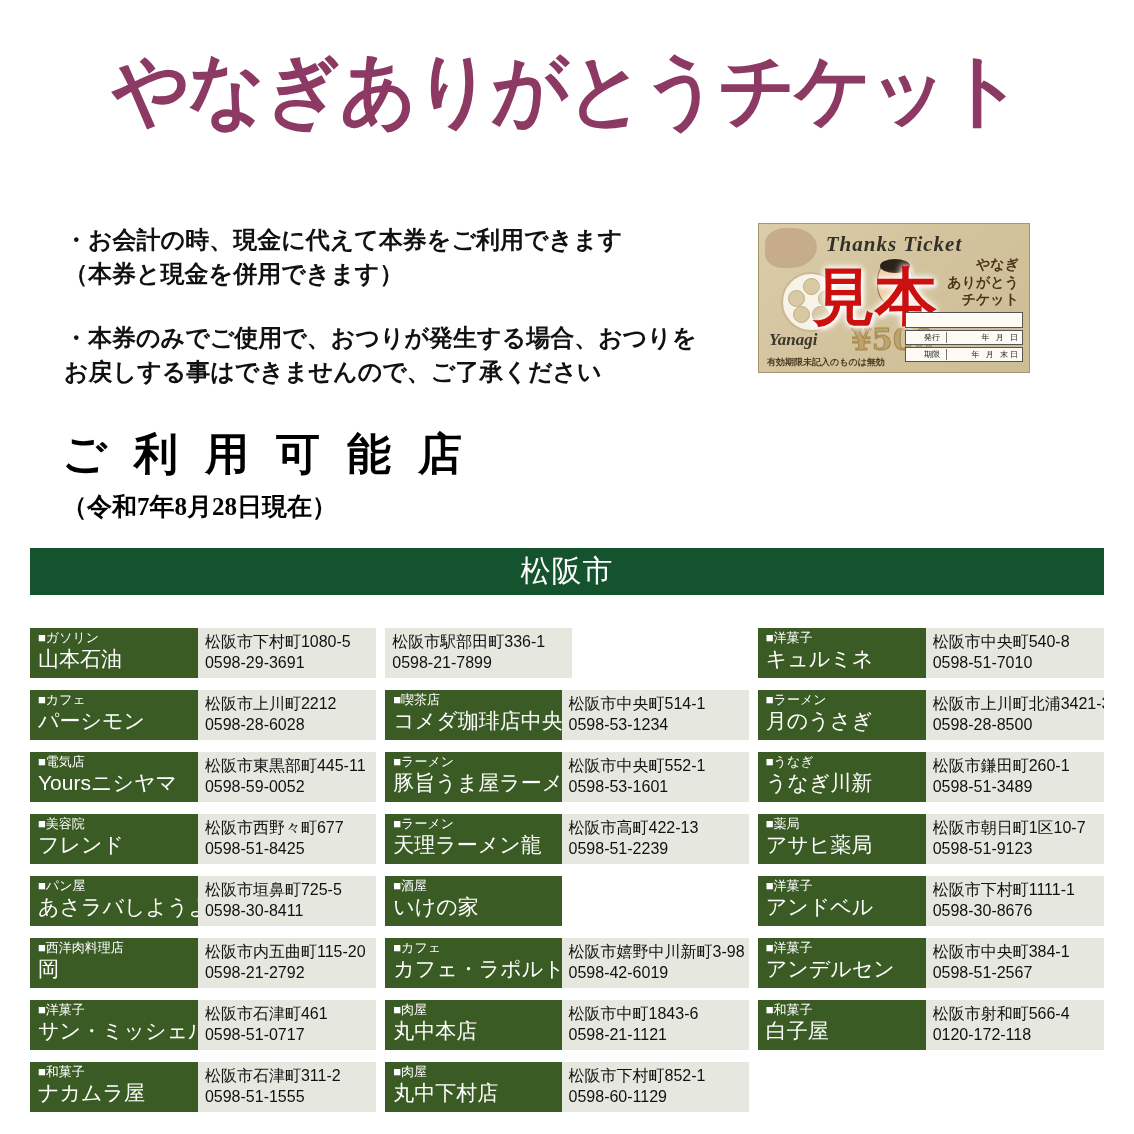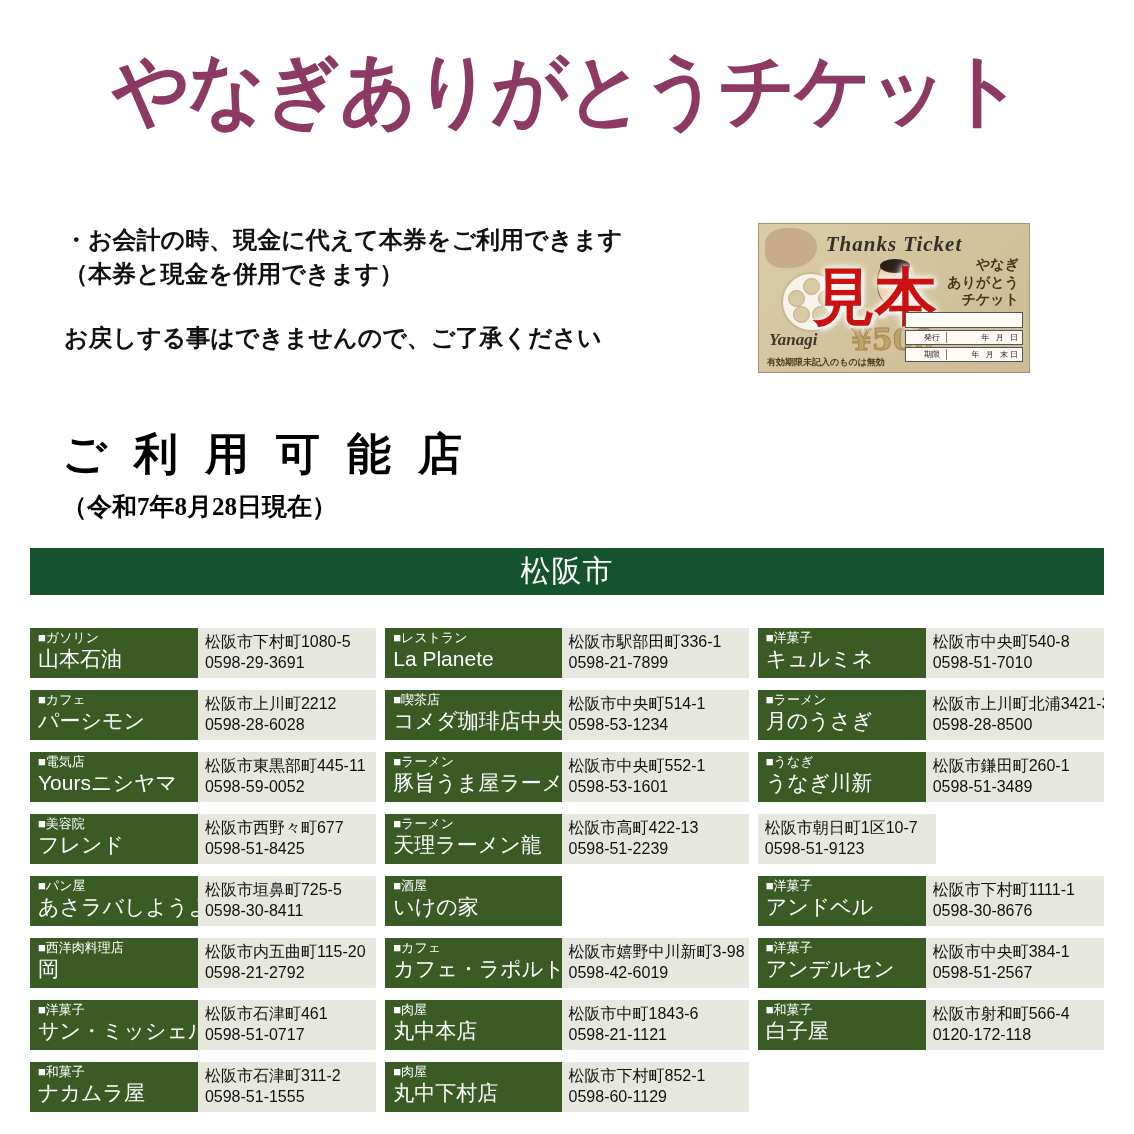--- a/index.html
+++ b/index.html
@@ -124,20 +124,21 @@
 </head>
 <body>
 
 <div class="page-title">やなぎありがとうチケット</div>
 
 <div class="intro-row">
   <div class="notes">
     <div>・お会計の時、現金に代えて本券をご利用できます</div>
     <div>（本券と現金を併用できます）</div>
     <div class="gap"></div>
+    <div>・本券のみでご使用で、おつりが発生する場合、おつりを</div>
     <div>お戻しする事はできませんので、ご了承ください</div>
   </div>
 
   <div class="ticket">
     <div class="blob"></div>
     <div class="script-top">Thanks Ticket</div>
     <div class="emblem">
         <i></i>
         <i></i>
         <i></i>
@@ -179,24 +180,20 @@
       <div class="cat">■ガソリン</div>
       <div class="name">山本石油</div>
     </div>
     <div class="cell-addr">
       <div class="addr">松阪市下村町1080-5</div>
       <div class="phone">0598-29-3691</div>
     </div>
   </div>
 
   <div class="cell">
-    <div class="cell-green">
-      <div class="cat">■レストラン</div>
-      <div class="name">La Planete</div>
-    </div>
     <div class="cell-addr">
       <div class="addr">松阪市駅部田町336-1</div>
       <div class="phone">0598-21-7899</div>
     </div>
   </div>
 
   <div class="cell">
     <div class="cell-green">
       <div class="cat">■洋菓子</div>
       <div class="name">キュルミネ</div>
@@ -290,20 +287,24 @@
       <div class="name">天理ラーメン龍</div>
     </div>
     <div class="cell-addr">
       <div class="addr">松阪市高町422-13</div>
       <div class="phone">0598-51-2239</div>
     </div>
   </div>
 
 
   <div class="cell">
+    <div class="cell-green">
+      <div class="cat">■薬局</div>
+      <div class="name">アサヒ薬局</div>
+    </div>
     <div class="cell-addr">
       <div class="addr">松阪市朝日町1区10-7</div>
       <div class="phone">0598-51-9123</div>
     </div>
   </div>
 
   <div class="cell">
     <div class="cell-green">
       <div class="cat">■パン屋</div>
       <div class="name">あさラバしようよ</div>

